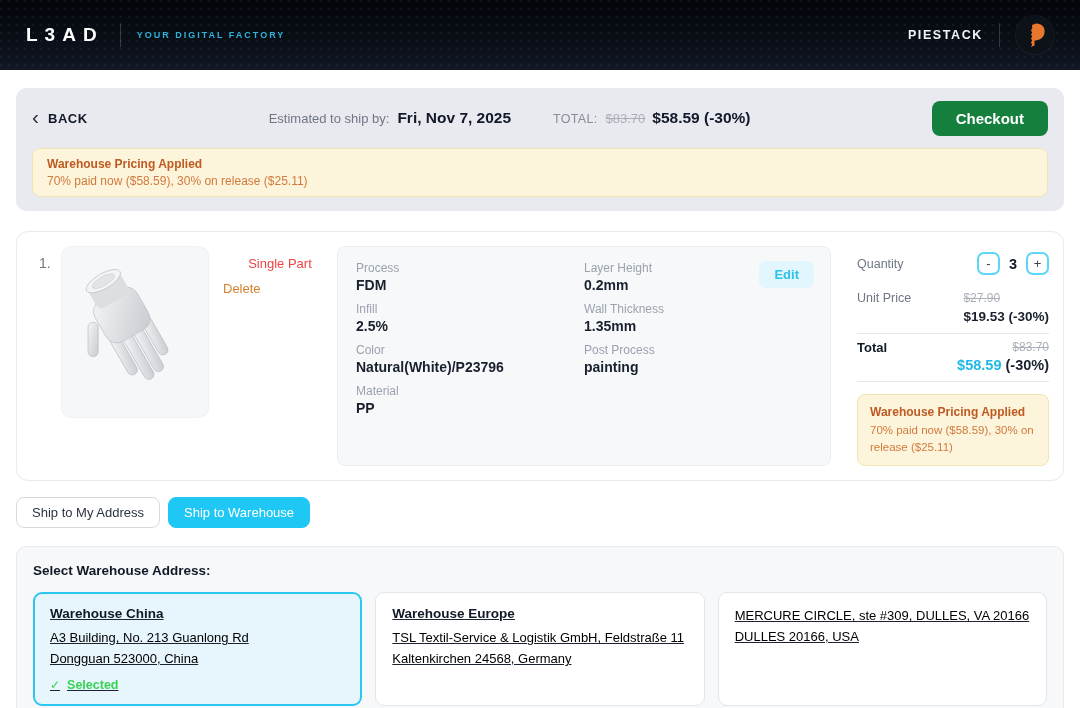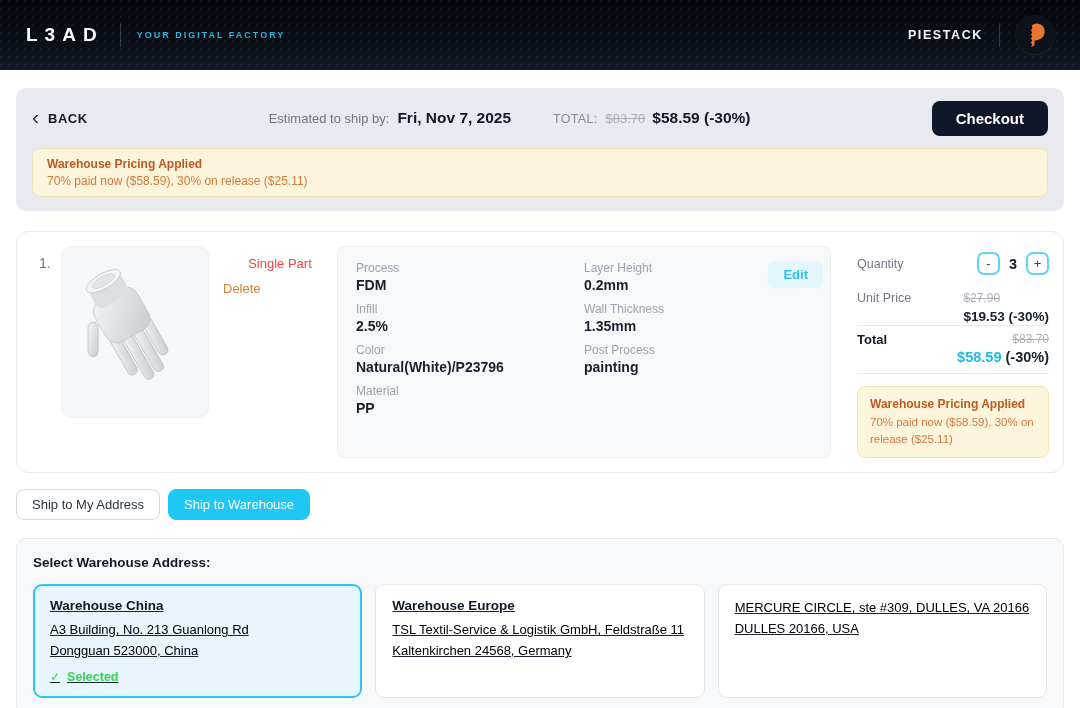--- a/index.html
+++ b/index.html
@@ -67,21 +67,21 @@
   .back-label { font-size: 13px; font-weight: 700; letter-spacing: 0.5px; color: #111827; }
   .estimate-group { margin-left: auto; display: flex; align-items: baseline; }
   .estimate-label { font-size: 13px; color: #6f7683; margin-right: 8px; }
   .estimate-date { font-size: 15.5px; font-weight: 600; color: #111827; }
   .total-group { display: flex; align-items: baseline; margin-left: 42px; }
   .total-label { font-size: 12.5px; color: #868d98; letter-spacing: 0.3px; margin-right: 8px; }
   .price-strike { font-size: 13px; color: #aab0ba; text-decoration: line-through; margin-right: 7px; }
   .total-price { font-size: 15.5px; font-weight: 700; color: #111827; }
   .checkout-button {
     margin-left: auto;
-    background: #0f172a;
+    background: #15803d;
     color: #ffffff;
     border: none;
     font-family: "Liberation Sans", sans-serif;
     font-size: 15px;
     font-weight: 700;
     padding: 9px 24px;
     border-radius: 8px;
     cursor: pointer;
   }
   .notice-banner {
@@ -124,21 +124,21 @@
     border-radius: 8px;
     padding: 14px 18px;
     margin-right: 26px;
     display: flex;
   }
   .specs-col { width: 50%; }
   .spec-row { margin-bottom: 9px; }
   .spec-label { font-size: 12px; color: #9aa2ad; margin-bottom: 2px; }
   .spec-value { font-size: 14px; font-weight: 600; color: #18202d; }
   .edit-button {
-    position: absolute; top: 14px; right: 7px;
+    position: absolute; top: 14px; right: 16px;
     background: #e2f6fd;
     color: #2fc1ea;
     border: none;
     font-family: "Liberation Sans", sans-serif;
     font-size: 13px; font-weight: 600;
     padding: 6px 15px;
     border-radius: 7px;
     cursor: pointer;
   }
 
@@ -151,21 +151,21 @@
     border-radius: 7px;
     background: #ffffff;
     color: #3a4350;
     font-family: "Liberation Sans", sans-serif;
     font-size: 13px;
     line-height: 1;
     display: flex; align-items: center; justify-content: center;
     cursor: pointer;
   }
   .qty-value { font-size: 14.5px; font-weight: 700; color: #111827; margin: 0 9px; }
-  .unit-price-row { display: flex; margin-bottom: 0; gap: 23px; }
+  .unit-price-row { display: flex; margin-bottom: 8px; gap: 23px; }
   .unit-price-label { font-size: 12.5px; color: #6f7683; }
   .unit-price-values { margin-left: auto; text-align: left; }
   .strike-sm { font-size: 12px; color: #aab0ba; text-decoration: line-through; display: block; margin-bottom: 2px; }
   .unit-price-current { font-size: 13.5px; font-weight: 600; color: #18202d; }
   .total-row {
     display: flex;
     border-top: 1px solid #e4e7eb;
     border-bottom: 1px solid #e4e7eb;
     padding: 6px 0 7px 0;
   }

